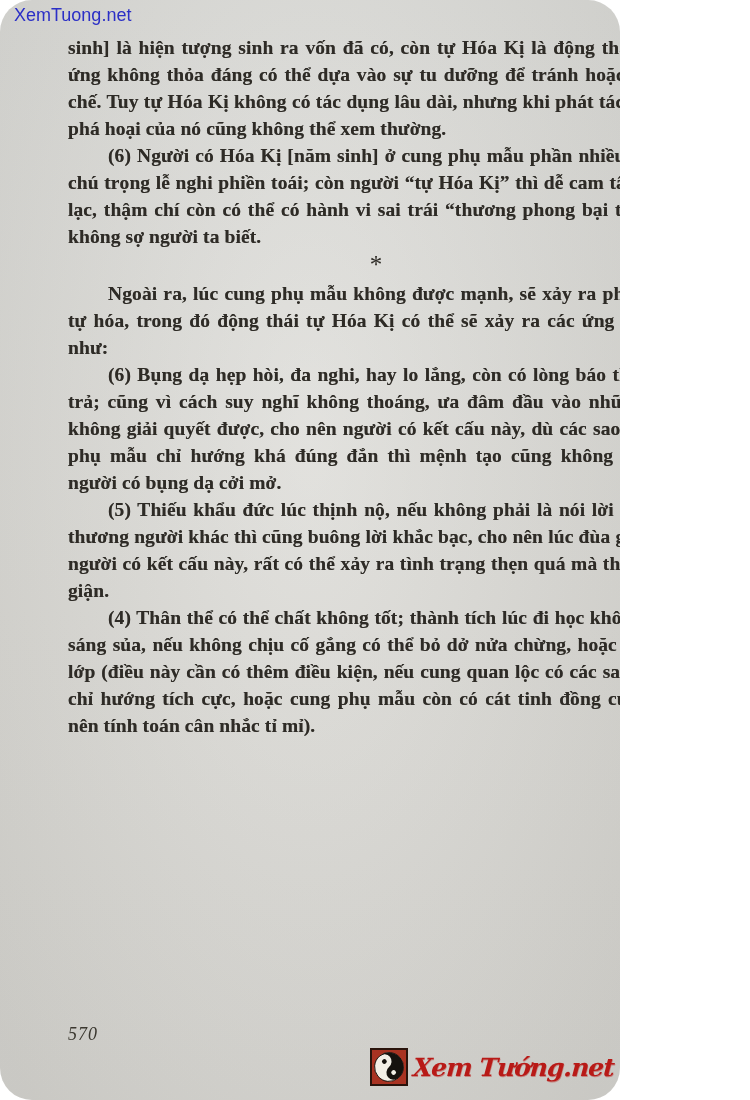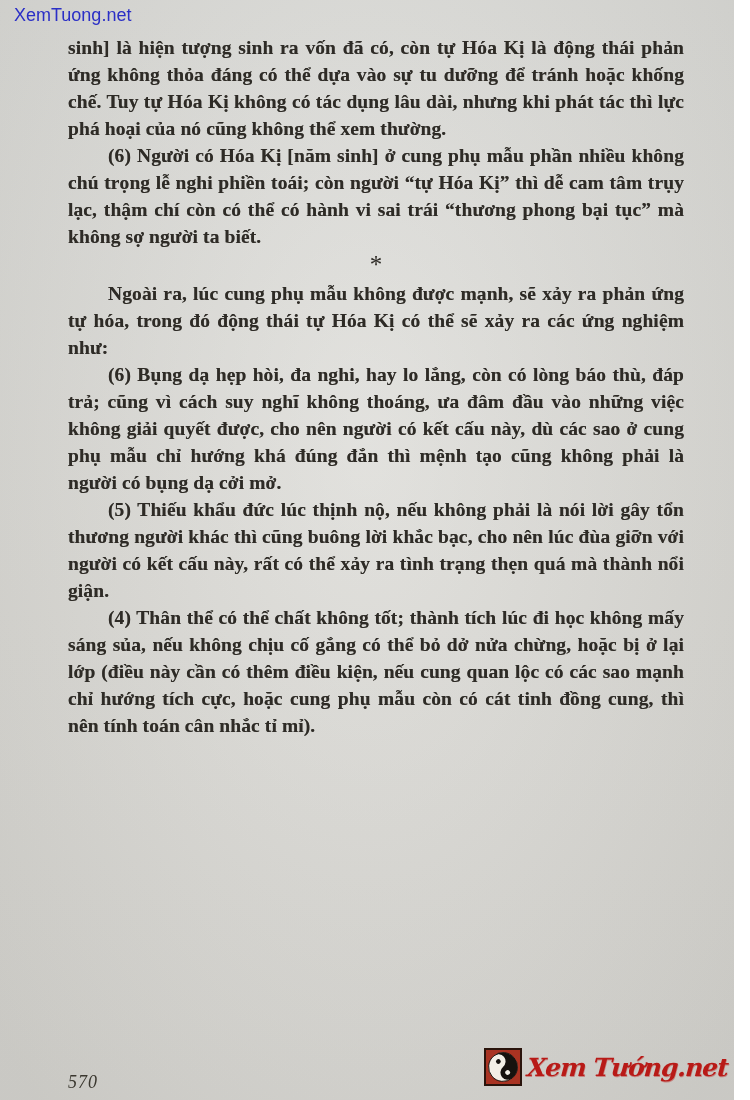--- a/index.html
+++ b/index.html
@@ -1,24 +1,25 @@
 <!DOCTYPE html>
 <html><head>
 <meta charset="utf-8">
 <style>
   html,body{margin:0;padding:0;}
   .page{
     position:relative;
-    width:734px;height:1100px;
+    width:620px;height:1100px;
     background:
       radial-gradient(ellipse at 50% 40%, rgba(255,255,255,0.25), rgba(0,0,0,0.06) 95%),
       linear-gradient(180deg,#dadad6 0%,#d8d7d2 55%,#d6d5d0 100%);
     overflow:hidden;
     font-family:"Liberation Serif", serif;
     color:#2e2b26;
+    border-radius:32px;
   }
   .top-link{
     position:absolute;left:14px;top:5px;
     font-family:"Liberation Sans", sans-serif;
     font-size:18px;
     color:#2b2fc6;
     text-decoration:none;
     cursor:pointer;
   }
   .text-block{
@@ -28,21 +29,21 @@
     letter-spacing:0.1px;
   }
   .para{margin:0;text-indent:40px;
     text-shadow:0 0 0.6px rgba(46,43,38,0.55);font-weight:bold;}
   .para.no-indent{text-indent:0;}
   .separator{
     text-align:center;font-size:25px;line-height:30px;
     text-indent:0;margin:0;
   }
   .footer{
-    position:absolute;left:68px;top:1072px;width:618px;
+    position:absolute;left:68px;top:1024px;width:618px;
     display:flex;justify-content:space-between;align-items:flex-end;
   }
   .pageno{
     font-style:italic;font-size:18px;color:#3a372f;
     letter-spacing:1px;
   }
   .booktitle{
     font-weight:bold;font-size:15.5px;color:#3a372f;
     letter-spacing:0.4px;
   }

